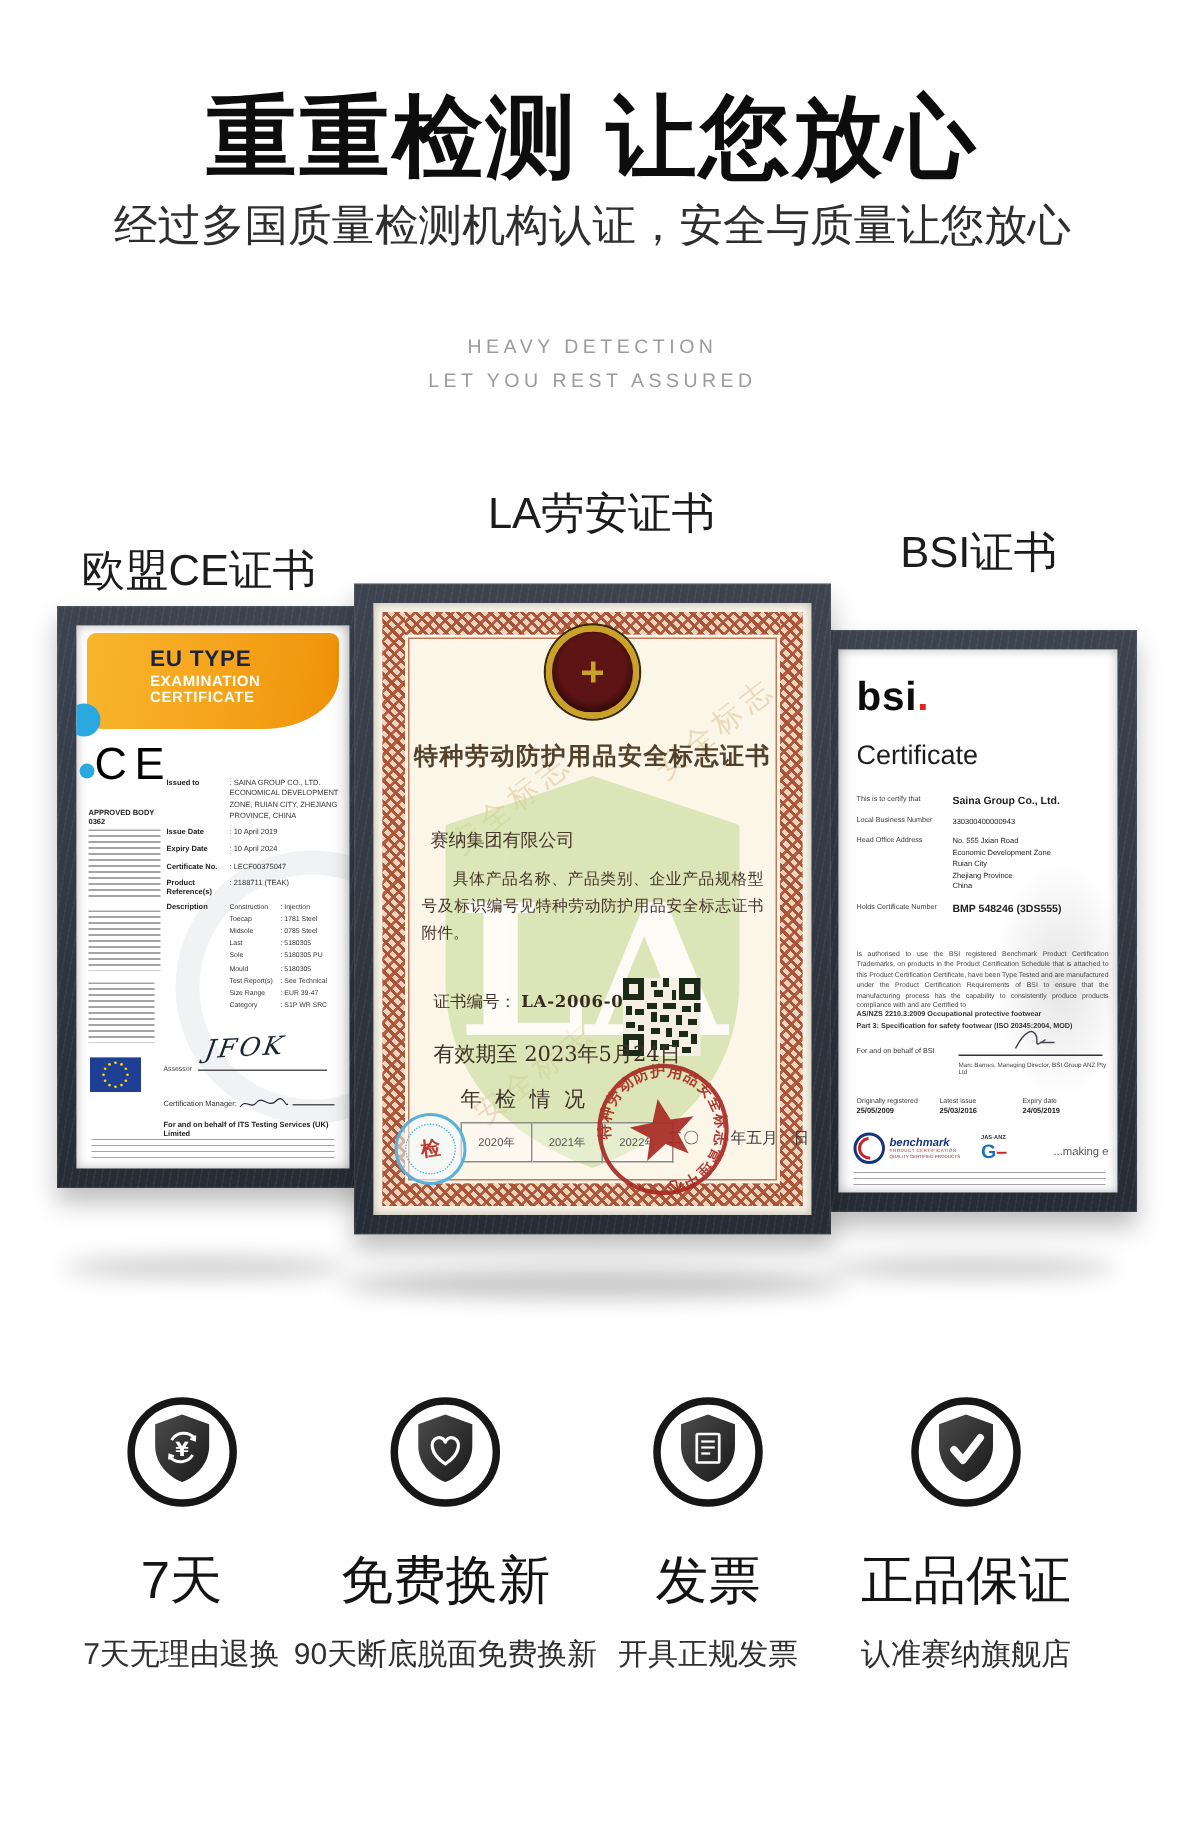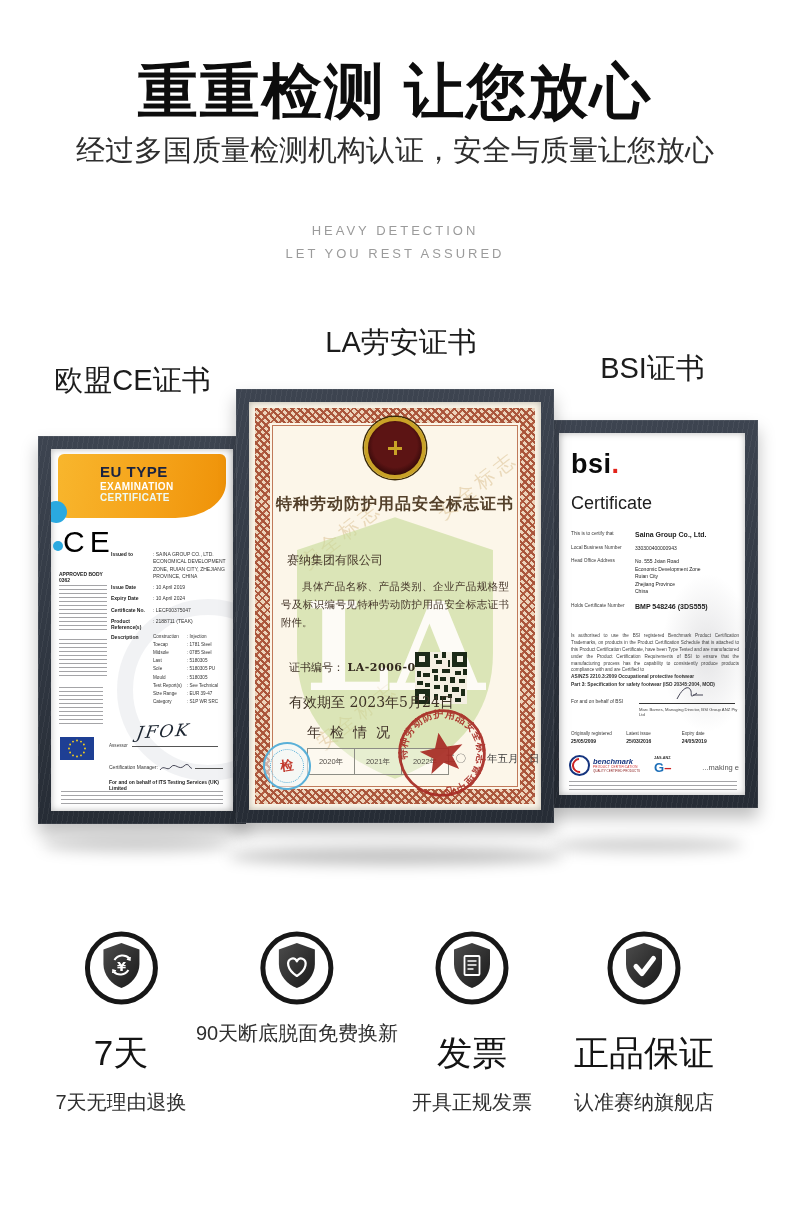--- a/index.html
+++ b/index.html
@@ -21,21 +21,21 @@
   .label-ce{top:361px;left:30px;width:205px;}
   .label-bsi{top:349px;left:550px;width:205px;}
 
   
   .cert-frame{position:absolute;
     background:
       repeating-linear-gradient(100deg, rgba(255,255,255,.05) 0 1px, rgba(0,0,0,0) 1px 5px),
       linear-gradient(180deg,#3d4450 0%,#333a45 45%,#262c35 100%);
     box-shadow:0 10px 16px rgba(0,0,0,.25), inset 0 0 0 1px rgba(255,255,255,.07);}
   .paper{position:absolute;inset:13px;background:#ffffff;box-shadow:inset 0 0 7px rgba(0,0,0,.28);overflow:hidden;}
-  #cert-ce{left:38px;top:436px;width:208px;height:388px;z-index:2;}
+  #cert-ce{left:38px;top:404px;width:208px;height:388px;z-index:2;}
   #cert-la{left:236px;top:389px;width:318px;height:434px;z-index:3;}
   #cert-bsi{left:546px;top:420px;width:212px;height:388px;z-index:2;}
   .floor-shadow{position:absolute;border-radius:50%;background:rgba(0,0,0,.20);filter:blur(7px);z-index:1;}
   .fs1{left:42px;top:838px;width:190px;height:14px;}
   .fs2{left:228px;top:847px;width:336px;height:18px;background:rgba(0,0,0,.24);}
   .fs3{left:552px;top:838px;width:192px;height:14px;}
 
   
   .bars{background:repeating-linear-gradient(180deg, rgba(90,90,95,.55) 0 1px, transparent 1px 4px);}
 
@@ -491,20 +491,21 @@
     <div class="svc-title">7天</div>
     <div class="svc-desc">7天无理由退换</div>
   </div>
 
   <div class="svc s2">
     <svg class="svc-icon" width="80" height="80" viewBox="0 0 80 80">
       <circle cx="40" cy="40" r="34" fill="#ffffff" stroke="#171717" stroke-width="5"></circle>
       <path d="M40 15 L58 21.5 V36 C58 47.5 49.5 56.5 40 60 C30.5 56.5 22 47.5 22 36 V21.5 Z" fill="url(#shgrad)"></path>
       <path d="M40 48 C29.5 41 29.5 32.5 34.5 30.7 C37.8 29.5 39.6 32.4 40 33.4 C40.4 32.4 42.2 29.5 45.5 30.7 C50.5 32.5 50.5 41 40 48 Z" stroke="#fff" stroke-width="2.2" fill="none" stroke-linejoin="round"></path>
     </svg>
+    <div class="svc-title">免费换新</div>
     <div class="svc-desc">90天断底脱面免费换新</div>
   </div>
 
   <div class="svc s3">
     <svg class="svc-icon" width="80" height="80" viewBox="0 0 80 80">
       <circle cx="40" cy="40" r="34" fill="#ffffff" stroke="#171717" stroke-width="5"></circle>
       <path d="M40 15 L58 21.5 V36 C58 47.5 49.5 56.5 40 60 C30.5 56.5 22 47.5 22 36 V21.5 Z" fill="url(#shgrad)"></path>
       <rect x="32.5" y="28" width="15" height="19" rx="1" stroke="#fff" stroke-width="1.8" fill="none"></rect>
       <line x1="35.5" y1="33" x2="44.5" y2="33" stroke="#fff" stroke-width="1.5"></line>
       <line x1="35.5" y1="37" x2="44.5" y2="37" stroke="#fff" stroke-width="1.5"></line>

